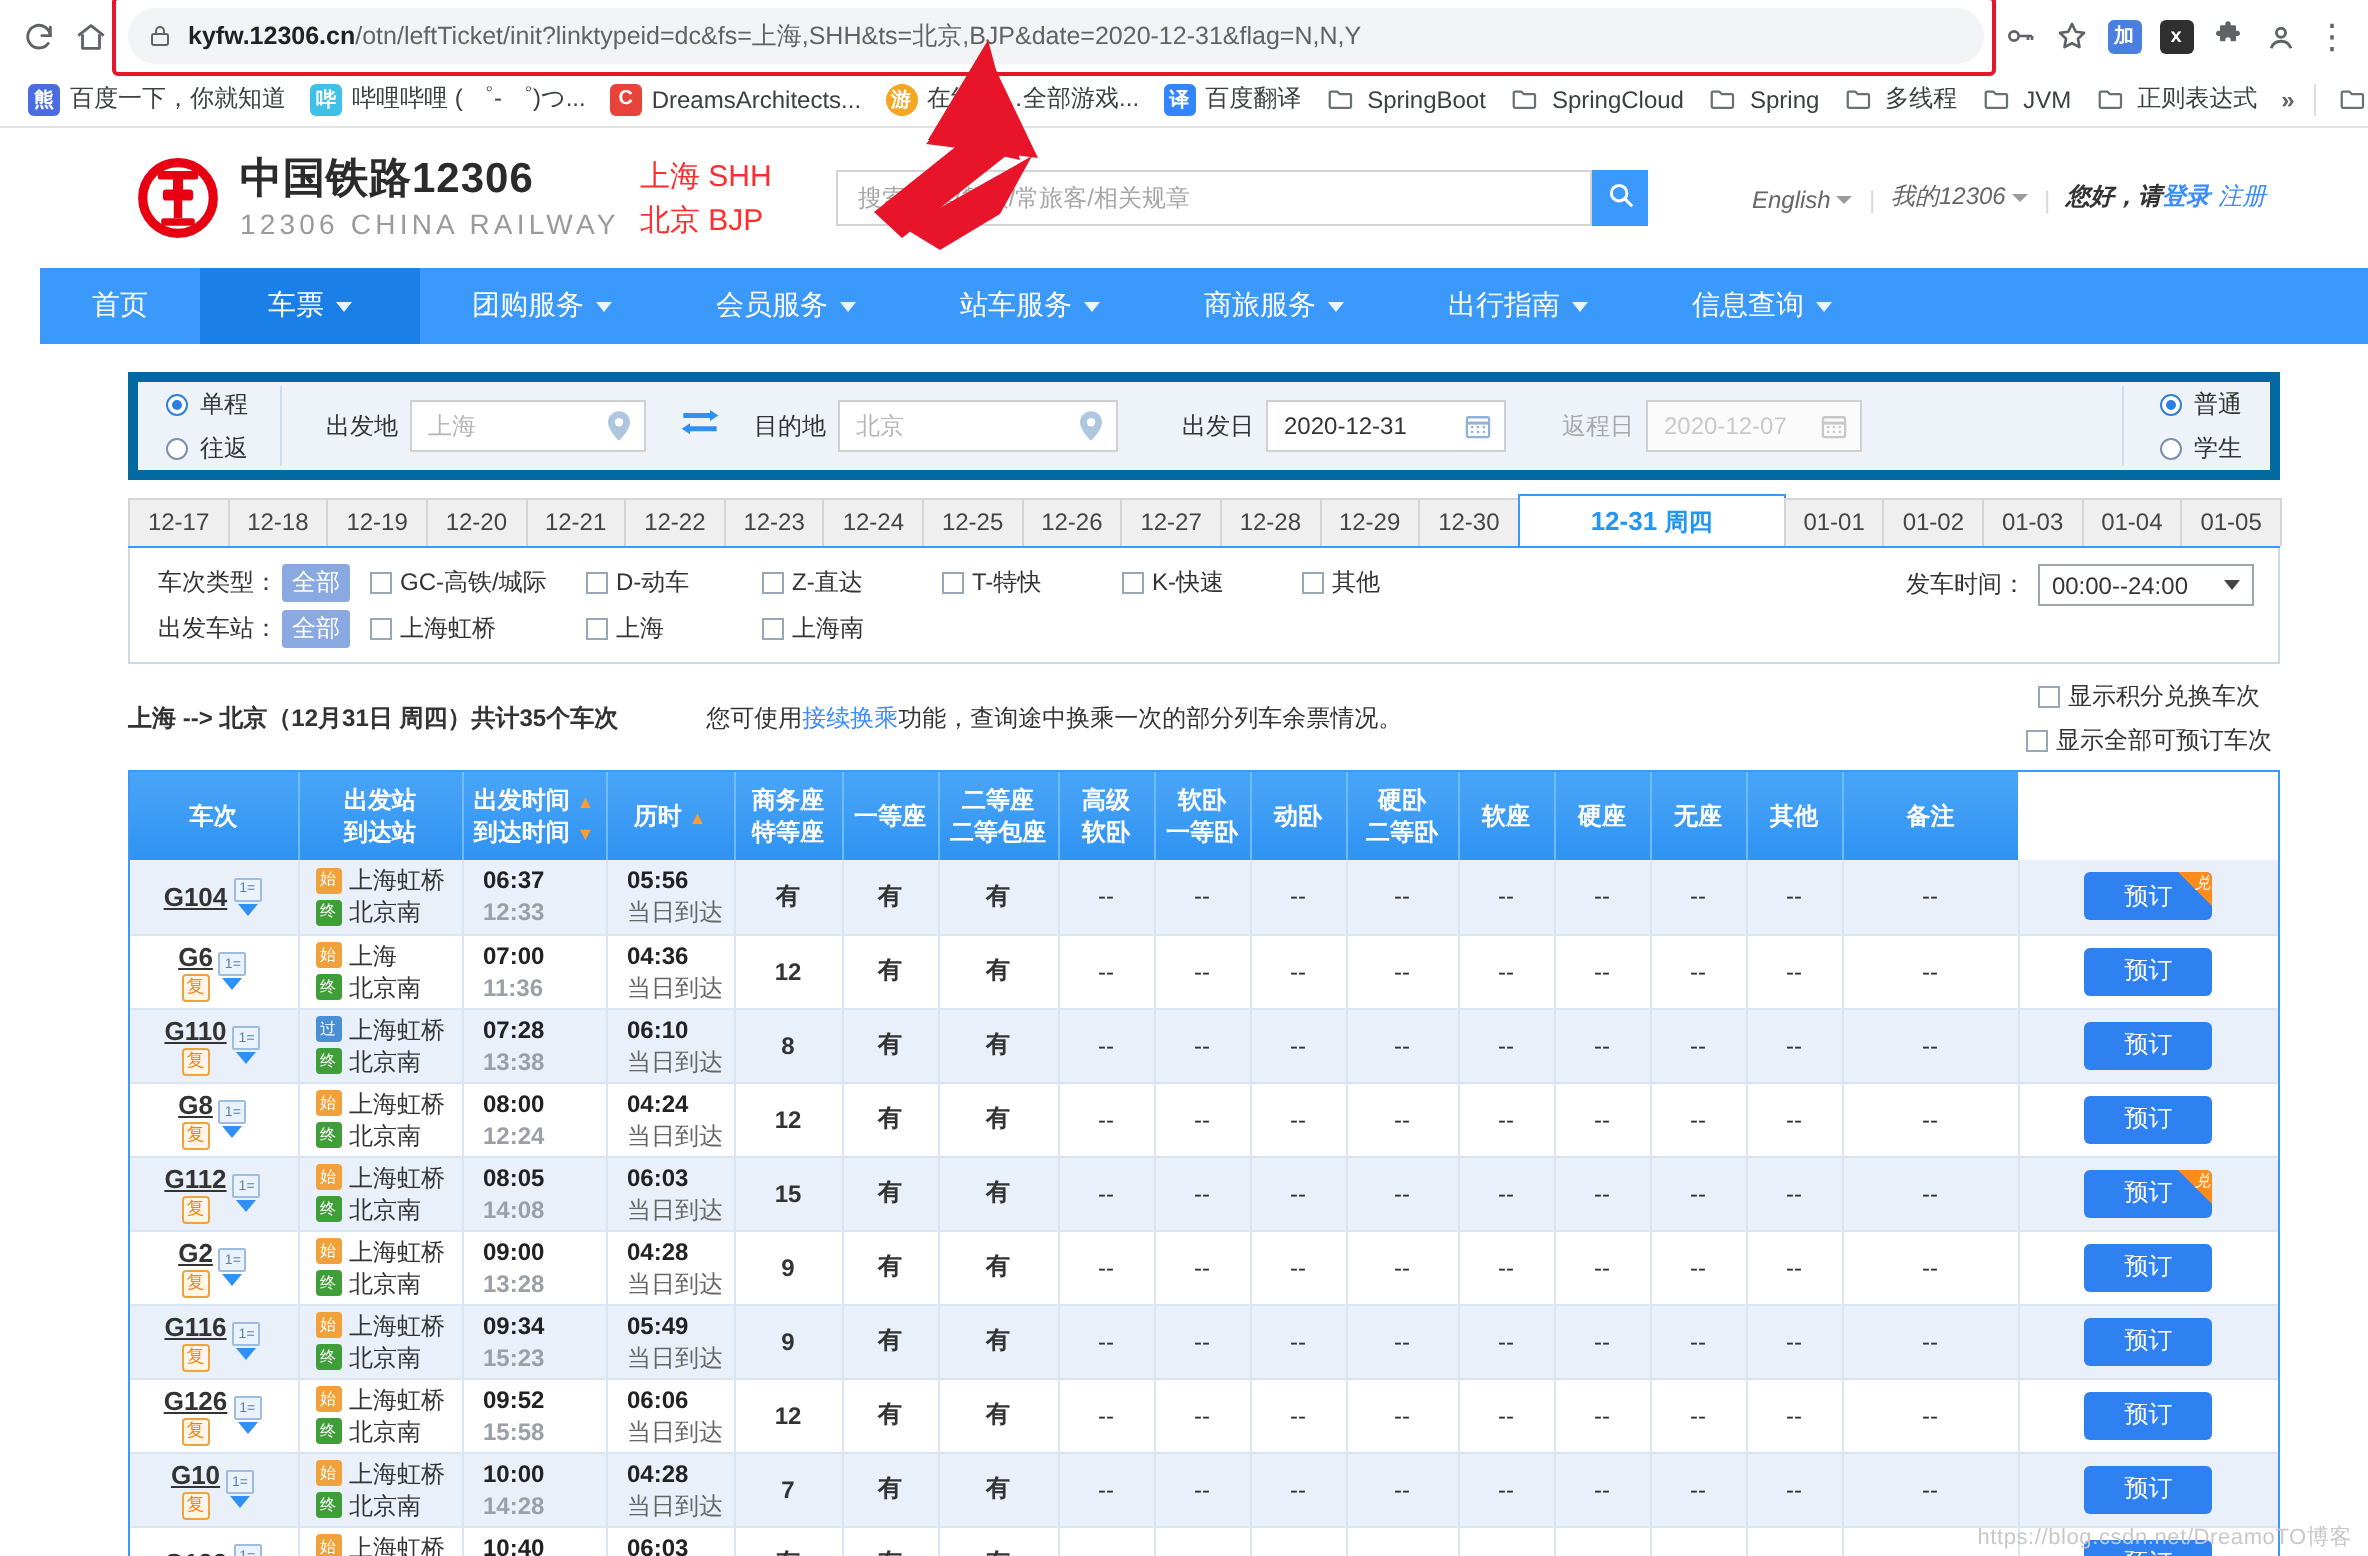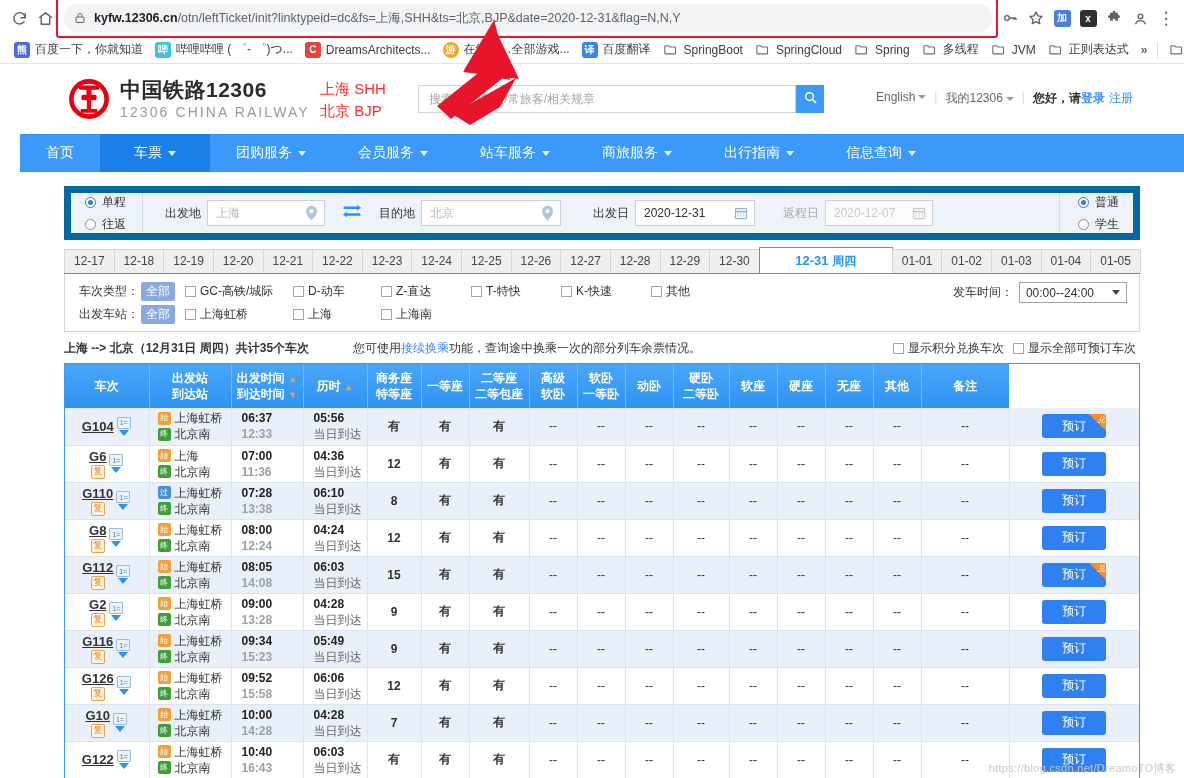--- a/index.html
+++ b/index.html
@@ -53,40 +53,40 @@
 
   .search-area { position:absolute; left:398px; top:21px; display:flex; align-items:center; }
   .search-box { width:378px; height:28px; border:1px solid #d3d3d3; background:#fff;
                 display:flex; align-items:center; padding:0 8px; }
   .search-box input { border:0; outline:0; width:100%; font-size:12px; color:#333;
                       font-family:inherit; background:transparent; }
   .search-box input::placeholder { color:#a6a6a6; }
   .search-btn { width:28px; height:28px; background:#3b99fc; display:flex; align-items:center;
                 justify-content:center; color:#fff; }
 
-  .head-links { position:absolute; left:848px; top:26px; display:flex; align-items:flex-start;
-                font-size:12px; color:#666; gap:0; }
+  .head-links { position:absolute; left:848px; top:26px; display:flex; align-items:flex-end;
+                font-size:12px; color:#666; gap:0;font-style:italic; }
   .hl { padding:0 8px; color:#666; display:flex; align-items:center; gap:3px; }
   .hl-sep { color:#d8d8d8; }
   .caret-d { width:0;height:0;border-left:4px solid transparent;border-right:4px solid transparent;
              border-top:4px solid #9a9a9a; display:inline-block; }
   .hl-strong { color:#333; font-weight:700; }
   .hl-blue { color:#3b8cff; }
 
   
   .nav { height:38px; background:#3b99fc; display:flex; align-items:stretch; }
   .nav-item { display:flex; align-items:center; justify-content:center; color:#fff;
               font-size:14px; padding:0 26px; gap:6px; }
   .nav-item.active { background:#1b7fe8; padding:0 34px; }
   .nav-caret { width:0;height:0;border-left:4px solid transparent;border-right:4px solid transparent;
                border-top:5px solid #fff; display:inline-block; opacity:.9;}
 
   
   .panel-wrap { padding:14px 44px 0 44px; background:#fff; }
-  .s-panel { border:7px solid #0369a1; background:#eef3fa; height:54px; display:flex;
+  .s-panel { border:5px solid #0369a1; background:#eef3fa; height:54px; display:flex;
              align-items:center; padding:0 14px; }
   .radio-col { display:flex; flex-direction:column; gap:5px; padding-right:16px;
                border-right:1px solid #cfdcec; height:40px; justify-content:center; }
   .radio-row { display:flex; align-items:center; gap:6px; font-size:12px; color:#333; }
   .rd { width:11px; height:11px; border-radius:50%; border:1px solid #7c91ab; background:#fff;
         display:inline-block; position:relative; flex:0 0 auto; }
   .rd.on { border-color:#2f7fe0; }
   .rd.on::after { content:""; position:absolute; left:2px; top:2px; width:5px; height:5px;
                   border-radius:50%; background:#2f7fe0; }
   .fld { display:flex; align-items:center; gap:6px; font-size:12px; color:#333; }
@@ -134,21 +134,21 @@
   .sel { border:1px solid #9fa6ae; background:#fff; height:21px; display:flex; align-items:center;
          padding:0 6px; font-size:12px; gap:18px; }
   .sel-caret { width:0;height:0;border-left:4px solid transparent;border-right:4px solid transparent;
                border-top:5px solid #444; }
 
   
   .summary { display:flex; align-items:center; padding:8px 44px 6px 30px; font-size:12px; }
   .sum-main { font-weight:700; color:#333; margin-left:14px; }
   .sum-note { margin-left:44px; color:#333; font-weight:400; }
   .link-blue { color:#3b8cff; }
-  .sum-right { margin-left:auto; display:flex; align-items:center; gap:5px; color:#333; }
+  .sum-right { margin-left:auto; display:flex; align-items:center; gap:5px; color:#333;flex-direction:column; }
 
   
   .tbl-wrap { margin:0 44px; border:1px solid #3b99fc; border-bottom:none; overflow:hidden; }
   table.tt { width:100%; border-collapse:collapse; table-layout:fixed; }
   table.tt thead th {
     background:linear-gradient(#4aa5f7,#2f93f2); color:#fff; font-size:12px; font-weight:700;
     height:44px; line-height:1.35; border-right:1px solid #6fbcfb; vertical-align:middle;
   }
   table.tt thead th:last-child { border-right:none; }
   .sort-up { color:#ff9d2e; font-size:9px; }

